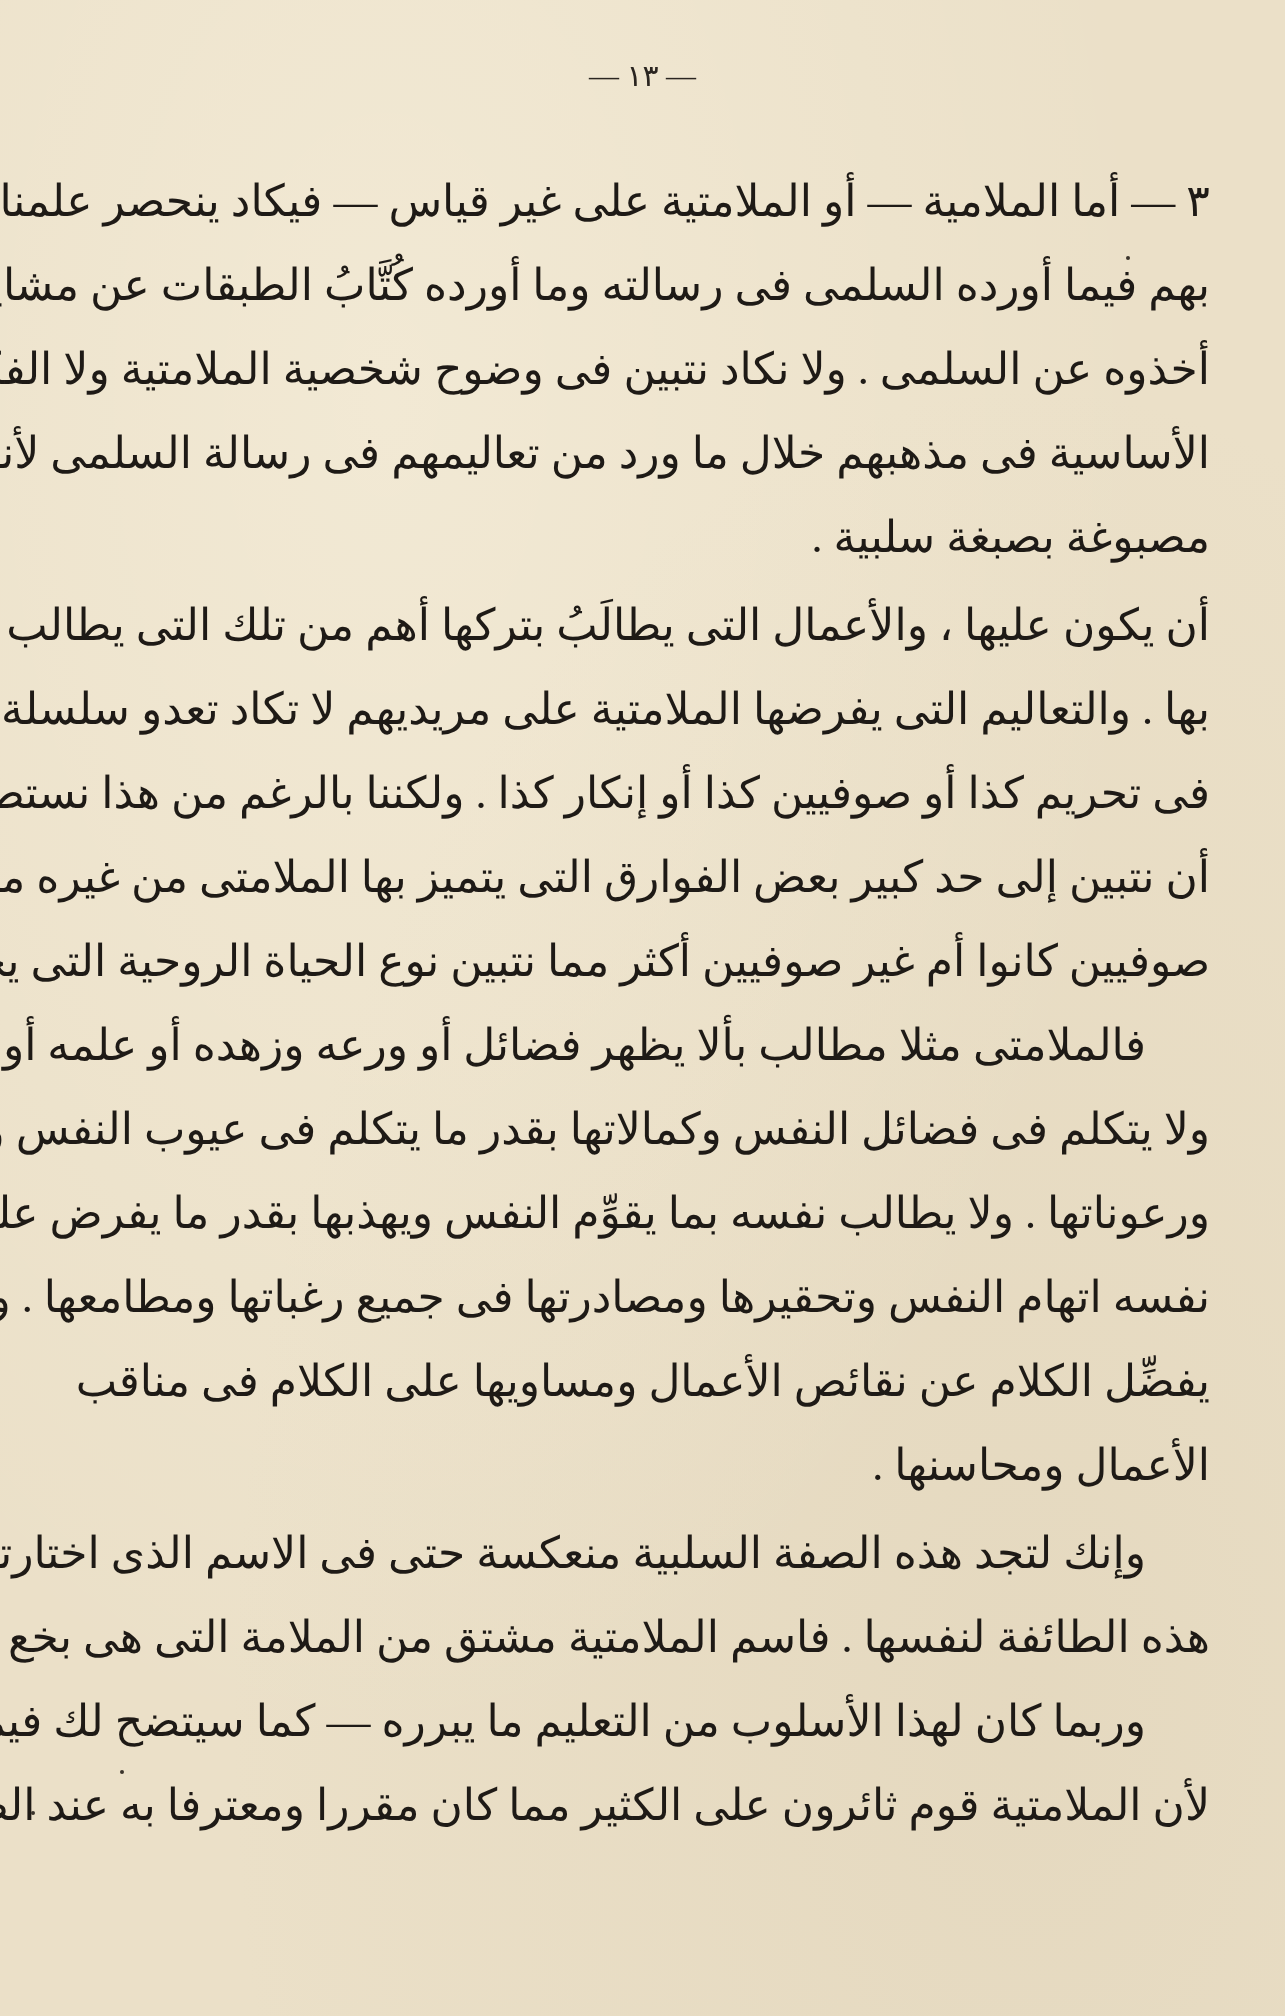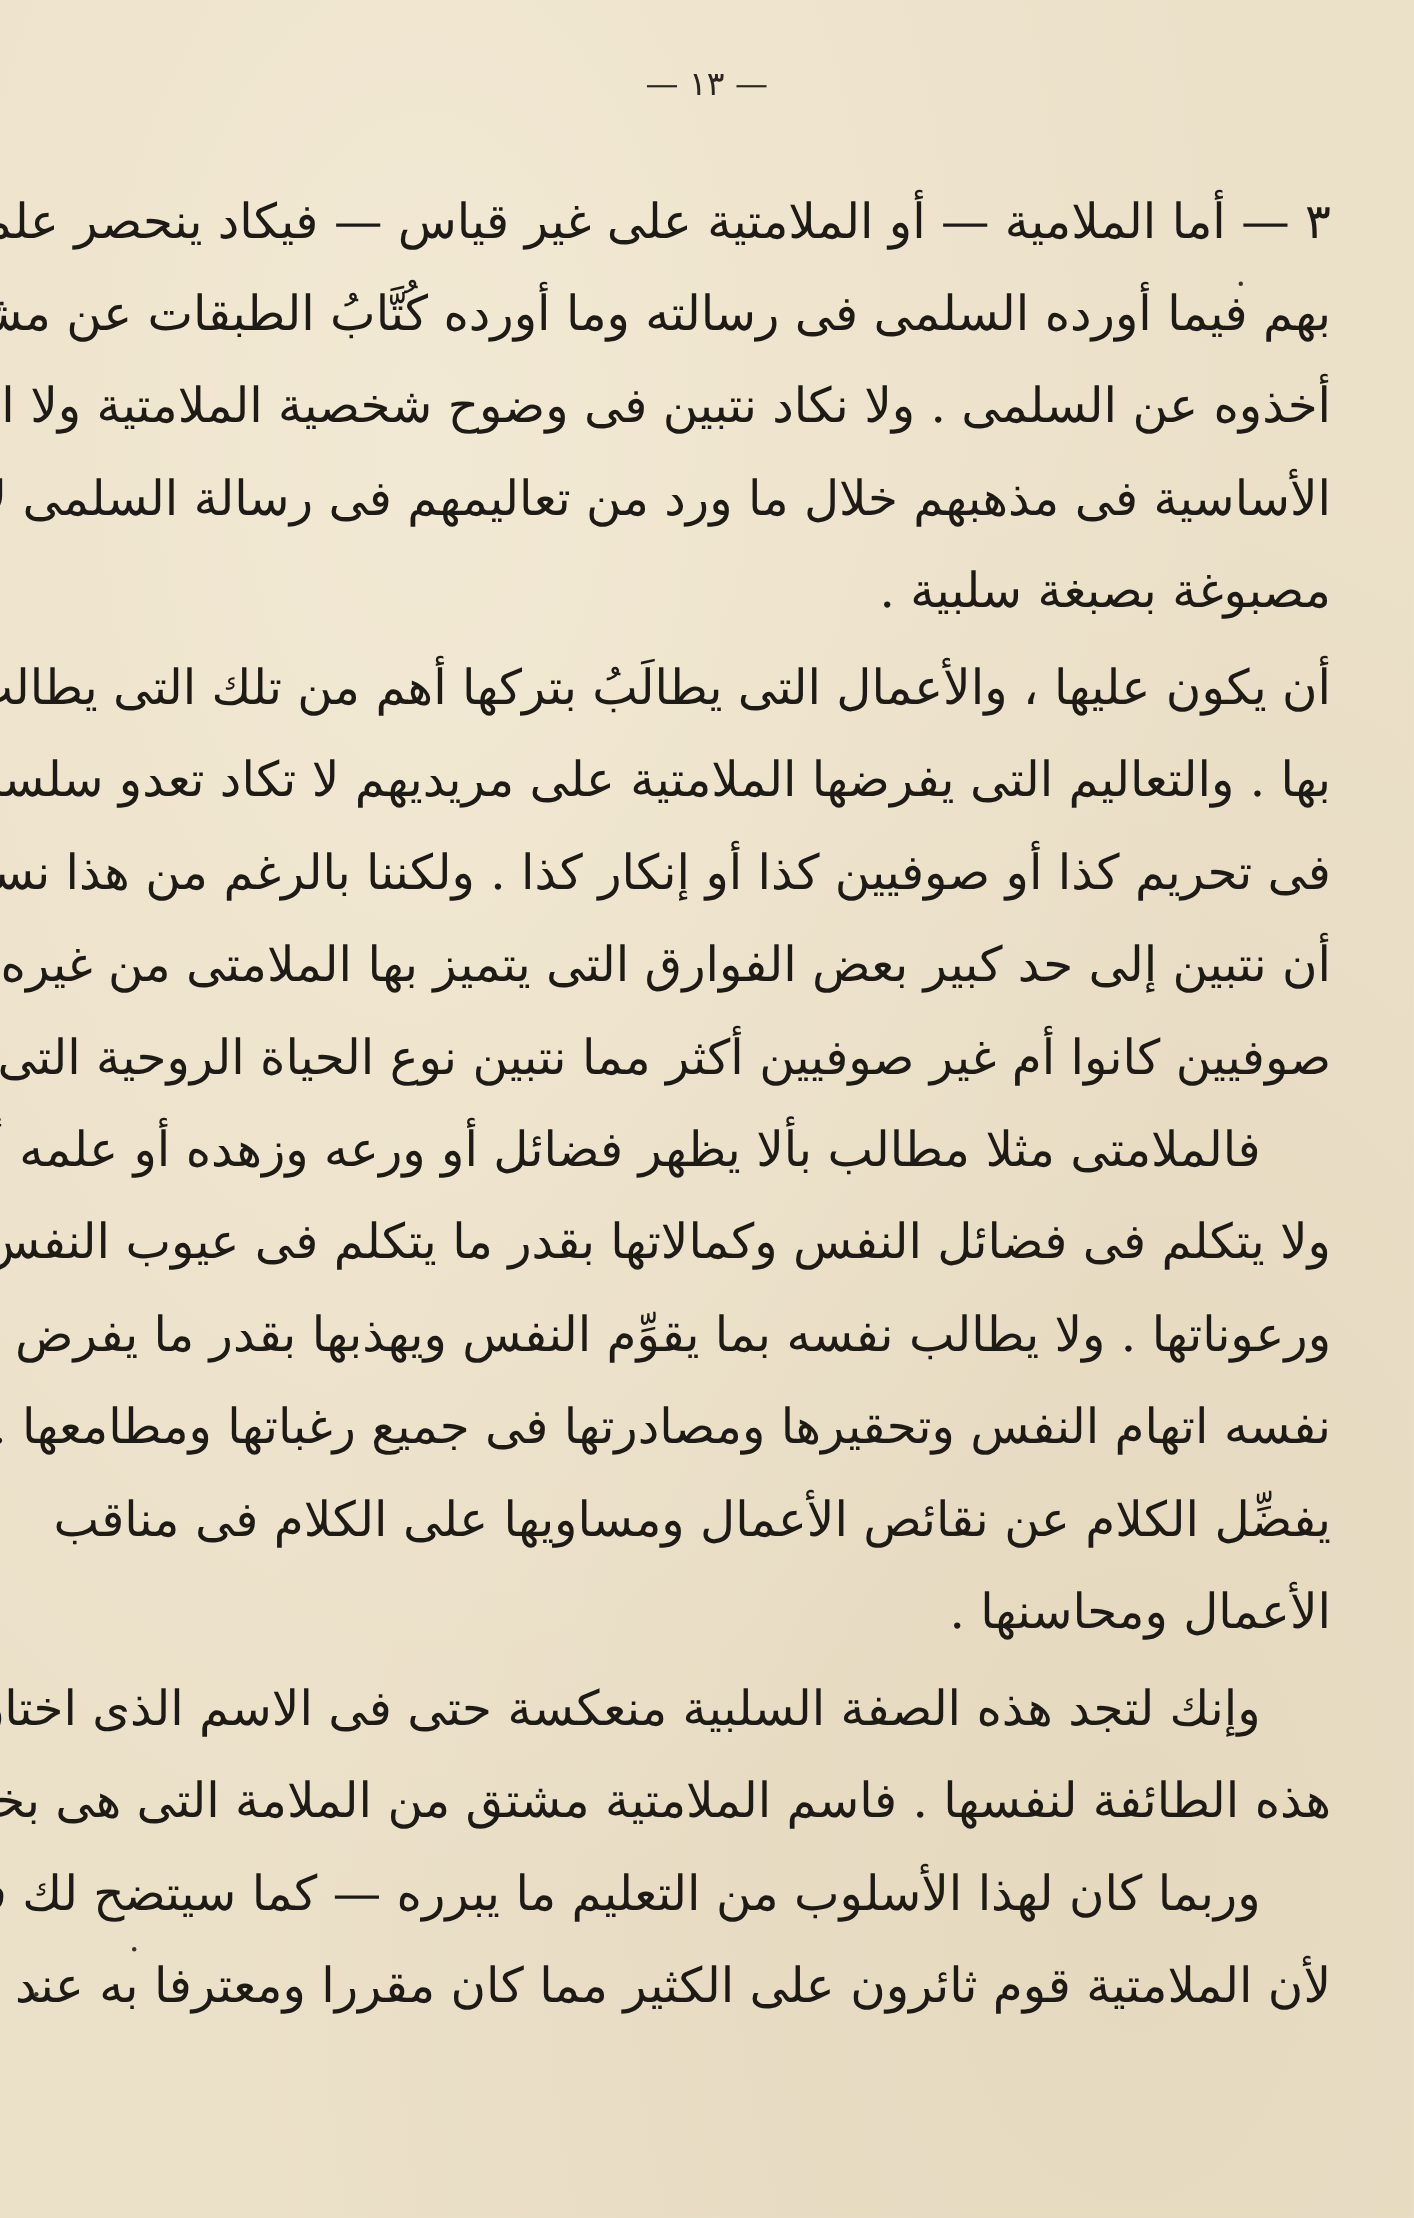--- a/index.html
+++ b/index.html
@@ -17,20 +17,21 @@
       overflow: hidden;
       font-family: "DejaVu Serif", "Liberation Serif", serif;
       color: #1e1a16;
     }
     .page {
       position: absolute;
       left: 0;
       top: 0;
       width: 1285px;
       height: 1728px;
+      font-family: Liberation Serif, serif;
     }
     .page-number {
       position: absolute;
       top: 58px;
       left: 0;
       width: 1285px;
       text-align: center;
       font-size: 30px;
       letter-spacing: 4px;
       color: #2a2520;

